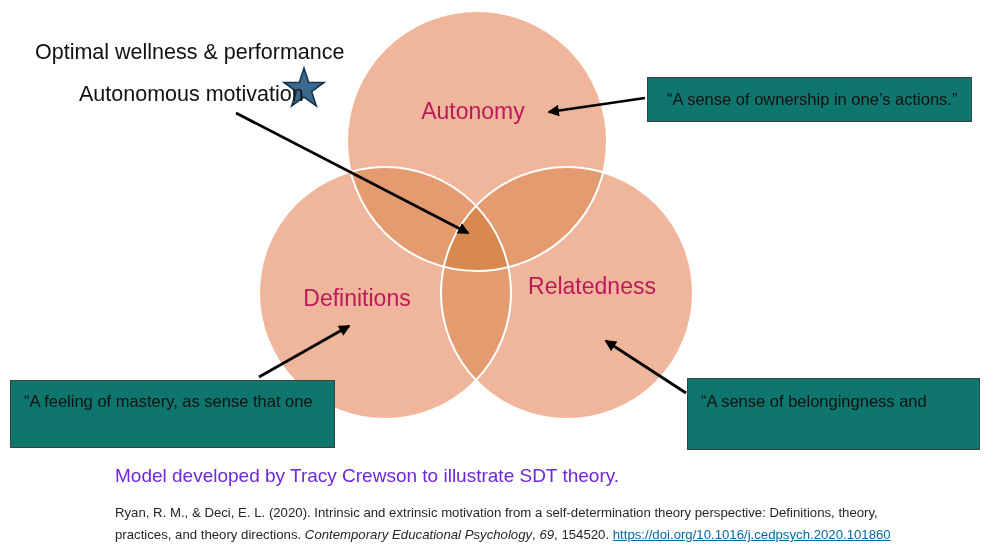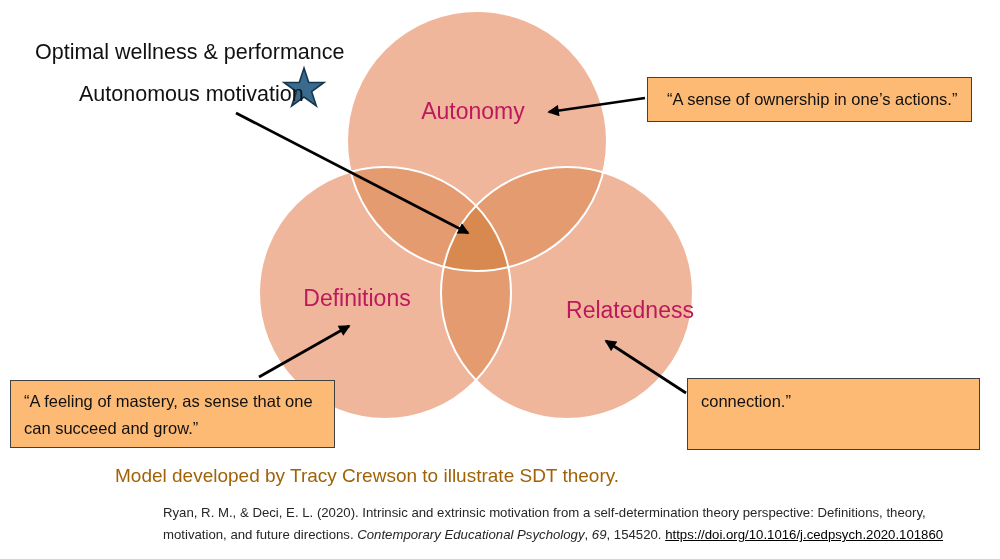--- a/index.html
+++ b/index.html
@@ -11,29 +11,29 @@
     overflow:hidden;
   }
   .abs{position:absolute;}
   svg.layer{position:absolute;left:0;top:0;}
   .heading{font-size:21.5px;color:#111;white-space:nowrap;text-align:center;}
   .vlabel{
     font-size:23px;color:#be185d;white-space:nowrap;
     transform:translateX(-50%);
   }
   .callout{
-    background:#fdba74;border:1.5px solid #404040;box-sizing:border-box;
+    background:#0f766e;border:1.5px solid #404040;box-sizing:border-box;
     color:#111;font-size:16.5px;
   }
   .callout .line{white-space:nowrap;line-height:27px;}
   .callout.single{display:flex;align-items:center;padding-left:19px;}
   .callout.multi{padding:7px 16px 0 13px;}
-  .attribution{font-size:19px;color:#a16207;white-space:nowrap;}
+  .attribution{font-size:19px;color:#6d28d9;white-space:nowrap;}
   .citation{font-size:13.2px;line-height:22px;color:#262626;white-space:nowrap;}
-  .citation a{color:#000000;text-decoration:underline;}
+  .citation a{color:#0369a1;text-decoration:underline;}
 </style>
 </head>
 <body>
 
 <div id="slide">
 
   <svg class="layer" width="1000" height="559" viewBox="0 0 1000 559">
     <defs>
       <clipPath id="clipA">
           <circle cx="477" cy="141" r="130"></circle>
@@ -84,37 +84,36 @@
     </g>
 
     <polygon points="304,68 308.7,82.5 324,82.5 311.6,91.5 316.3,106 304,97 291.7,106 296.4,91.5 284,82.5 299.3,82.5" stroke-width="1.6" stroke-linejoin="miter" fill="#3A6B8F" stroke="#17374E"></polygon>
   </svg>
 
   <div class="abs heading" style="left:35px;top:40px;">Optimal wellness &amp; performance</div>
   <div class="abs heading" style="left:35px;top:82px;margin-left:44px;">Autonomous motivation</div>
 
   <div class="abs vlabel" style="left:473px;top:98px;">Autonomy</div>
   <div class="abs vlabel" style="left:357px;top:285px;">Definitions</div>
-  <div class="abs vlabel" style="left:592px;top:297px;margin-left:38px;">Relatedness</div>
+  <div class="abs vlabel" style="left:592px;top:273px;">Relatedness</div>
 
   <div class="abs callout single" style="left:647px;top:77px;width:325px;height:45px;">
     <span class="line">“A sense of ownership in one’s actions.”</span>
   </div>
 
   <div class="abs callout multi" style="left:10px;top:380px;width:325px;height:68px;">
     <div class="line">“A feeling of mastery, as sense that one</div>
-    <div class="line">can succeed and grow.”</div>
   </div>
 
   <div class="abs callout multi" style="left:687px;top:378px;width:293px;height:72px;padding-top:9px;">
-    <div class="line">connection.”</div>
+    <div class="line">“A sense of belongingness and</div>
   </div>
 
   <div class="abs attribution" style="left:115px;top:465px;">Model developed by Tracy Crewson to illustrate SDT theory.</div>
 
-  <div class="abs citation" style="left:115px;top:502px;margin-left:48px;">
+  <div class="abs citation" style="left:115px;top:502px;">
     <div>Ryan, R. M., &amp; Deci, E. L. (2020). Intrinsic and extrinsic motivation from a self-determination theory perspective: Definitions, theory,</div>
     <div>
-      <span>motivation, and future directions. </span><i>Contemporary Educational Psychology</i><span>, </span><i>69</i><span>, 154520. </span><a href="#">https://doi.org/10.1016/j.cedpsych.2020.101860</a>
+      <span>practices, and theory directions. </span><i>Contemporary Educational Psychology</i><span>, </span><i>69</i><span>, 154520. </span><a href="#">https://doi.org/10.1016/j.cedpsych.2020.101860</a>
     </div>
   </div>
 
 </div>
 
 </body></html>

